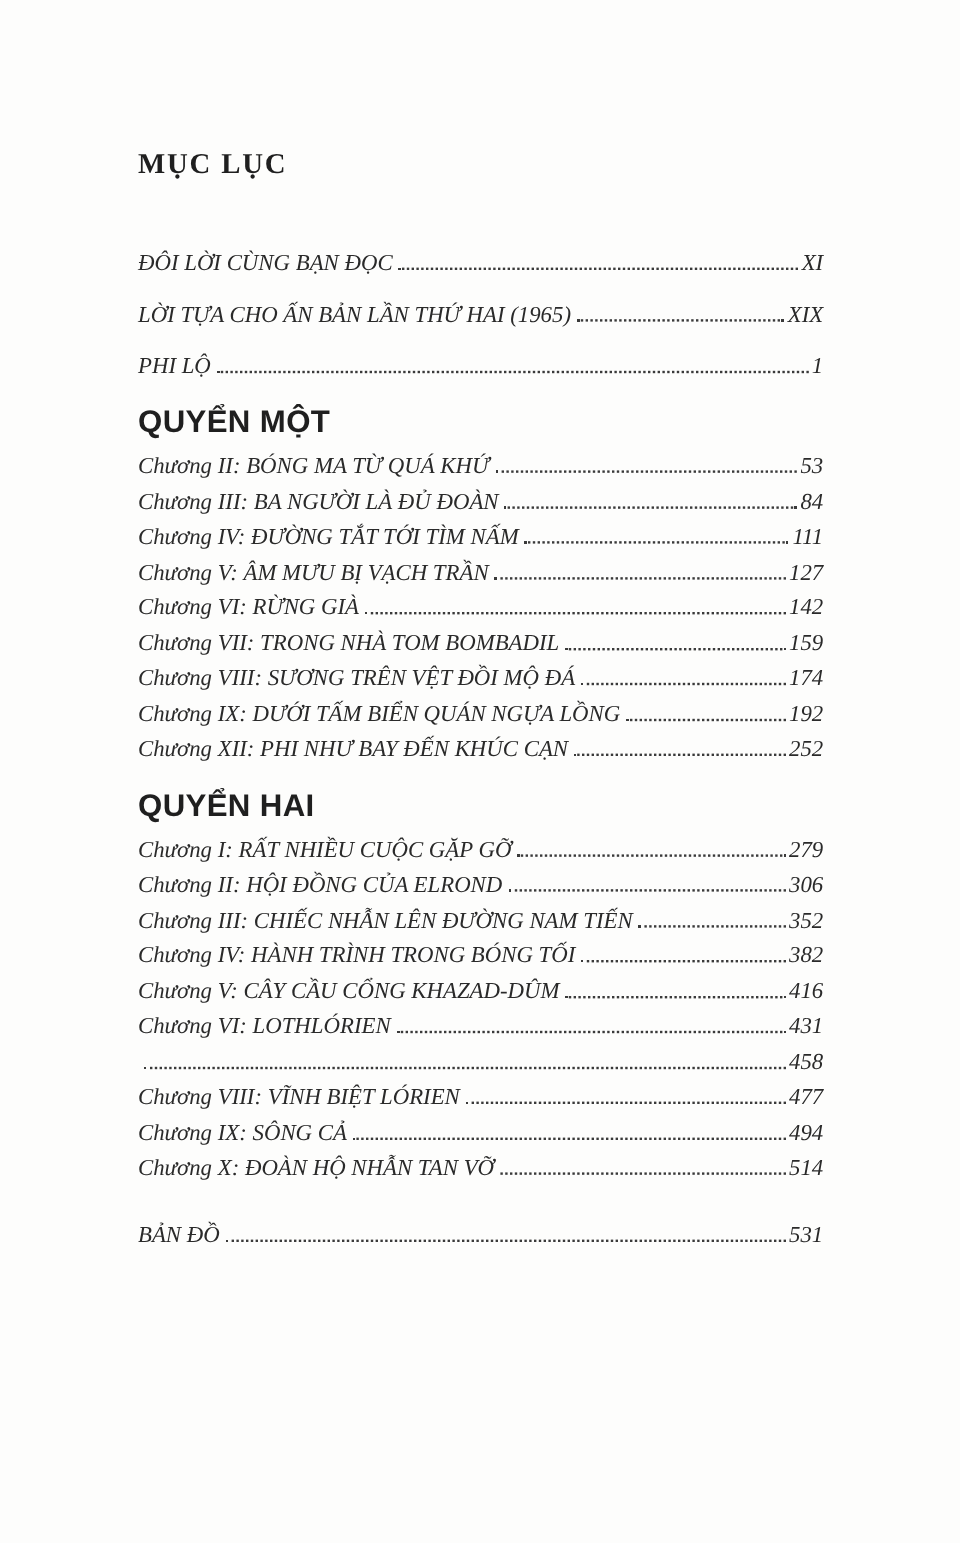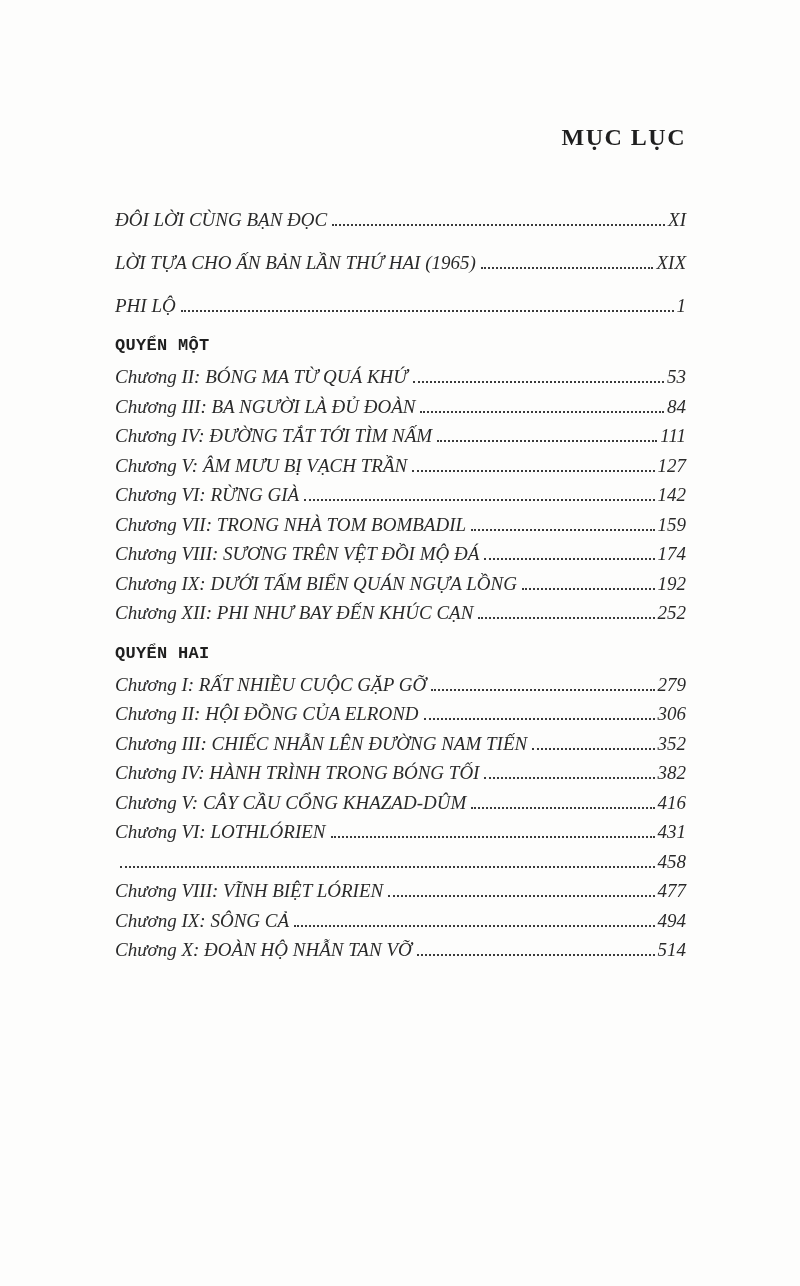--- a/index.html
+++ b/index.html
@@ -17,21 +17,21 @@
     font-family: "Liberation Serif", "DejaVu Serif", serif;
   }
   .page {
     box-sizing: border-box;
     width: 800px;
     height: 1286px;
     padding: 124px 114px 40px 115px;
   }
   .page-title {
     margin: 0 0 56px 0;
-    text-align: right;
+    text-align: left;
     font-family: "Liberation Serif", "DejaVu Serif", serif;
     font-weight: bold;
     font-style: normal;
     font-size: 24px;
     letter-spacing: 1.5px;
     color: #1f1f1f;
   }
   .toc-row {
     display: flex;
     align-items: baseline;
@@ -55,24 +55,24 @@
     min-width: 18px;
     border-bottom: 2px dotted #3a3a3a;
     margin: 0 3px 5px 5px;
     height: 1px;
   }
   .toc-page {
     white-space: nowrap;
   }
   .section-heading {
     margin: 16px 0 7px 0;
-    font-family: Liberation Mono, monospace;
+    font-family: Liberation Sans, sans-serif;
     font-weight: bold;
     font-style: normal;
-    font-size: 17px;
+    font-size: 26px;
     letter-spacing: 0.3px;
     color: #1f1f1f;
   }
 </style>
 </head>
 <body>
 
 <div class="page">
   <h1 class="page-title">MỤC LỤC</h1>
   <div id="front-matter">
@@ -214,13 +214,20 @@
   </div>
 
   <div class="toc-row">
     <span class="toc-label">Chương X: ĐOÀN HỘ NHẪN TAN VỠ</span>
     <span class="leader"></span>
     <span class="toc-page">514</span>
   </div>
 </div>
   </div>
 </div>
+  <div id="back-matter">
+  <div class="toc-row back-row">
+    <span class="toc-label">BẢN ĐỒ</span>
+    <span class="leader"></span>
+    <span class="toc-page">531</span>
+  </div>
+</div>
 </div>
 
 </body></html>

